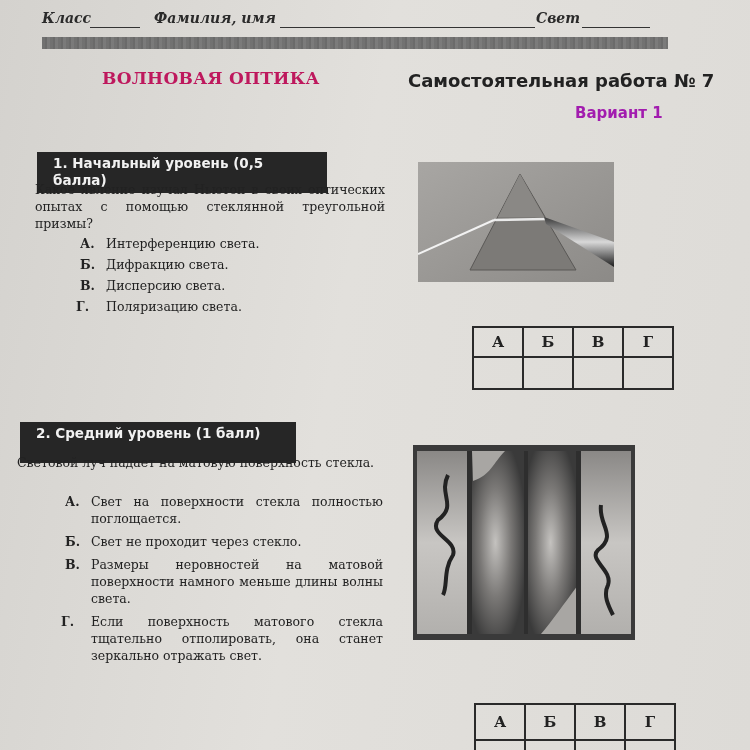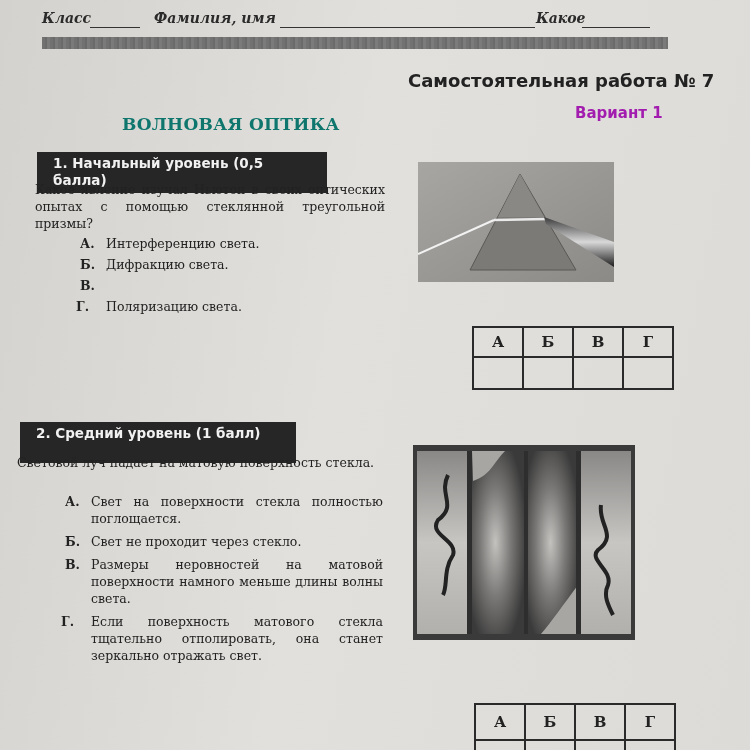--- a/index.html
+++ b/index.html
@@ -15,22 +15,22 @@
 
   
   .hdr { top: 10px; left: 42px; width: 630px; height: 22px; font-family: "DejaVu Serif", serif;
          font-style: italic; font-weight: bold; font-size: 14px; color: #2a2a2a; }
   .hdr span { position: absolute; top: 0; }
   .hdr .line { position: absolute; top: 17px; height: 1px; background: #333; }
   .band { top: 37px; left: 42px; width: 626px; height: 12px;
           background: repeating-linear-gradient(90deg, #666 0 3px, #5e5e5e 3px 5px, #707070 5px 8px);
           opacity: .9; }
 
-  .title-left { top: 68px; left: 122px; font-family: "DejaVu Serif", serif; font-weight: bold;
-                font-size: 17px; letter-spacing: .3px; color: #0f766e; margin-top: 46px; }
+  .title-left { top: 68px; left: 102px; font-family: "DejaVu Serif", serif; font-weight: bold;
+                font-size: 17px; letter-spacing: .3px; color: #be185d; }
   .title-right { top: 70px; left: 408px; font-family: "DejaVu Sans", sans-serif; font-weight: bold;
                  font-size: 18px; color: #222; }
   .variant { top: 104px; left: 575px; font-family: "DejaVu Sans", sans-serif; font-weight: bold;
              font-size: 15px; color: #a21caf; }
 
   .level-bar { background: #262626; color: #f1f1f1; font-family: "DejaVu Sans", sans-serif;
                font-weight: bold; font-size: 13.5px; padding: 3px 10px 3px 16px; height: 41px; line-height: 17px; }
   .q-text { font-family: "DejaVu Serif", serif; font-size: 12.5px; line-height: 17px; color: #222;
             text-align: justify; }
   .opt { font-family: "DejaVu Serif", serif; font-size: 12.5px; line-height: 17px; color: #222; display: flex; }
@@ -46,21 +46,21 @@
   .door-box { top: 445px; left: 413px; width: 222px; height: 195px; }
 </style>
 </head>
 <body>
 
 <div class="abs hdr">
   <span style="left:0">Класс</span>
   <div class="line" style="left:48px;width:50px"></div>
   <span style="left:112px">Фамилия, имя</span>
   <div class="line" style="left:238px;width:255px"></div>
-  <span style="left:494px">Какое</span>
+  <span style="left:494px">Свет</span>
   <div class="line" style="left:540px;width:68px"></div>
 </div>
 <div class="abs band"></div>
 
 <div class="abs title-left">ВОЛНОВАЯ ОПТИКА</div>
 <div class="abs title-right">Самостоятельная работа № 7</div>
 <div class="abs variant">Вариант 1</div>
 
 <div class="abs level-bar" style="top:152px;left:37px;width:290px">1. Начальный уровень (0,5 балла)</div>
 <div class="abs q-text" style="top:181px;left:35px;width:350px">Какое явление изучал Ньютон в своих оптических опытах с помощью стеклянной треугольной призмы?</div>
@@ -68,20 +68,21 @@
   <div class="opt" style="margin-bottom:4px">
       <span class="letter">А.</span>
       <span class="txt">Интерференцию света.</span>
     </div>
   <div class="opt" style="margin-bottom:4px">
       <span class="letter">Б.</span>
       <span class="txt">Дифракцию света.</span>
     </div>
   <div class="opt" style="margin-bottom:4px">
       <span class="letter">В.</span>
+      <span class="txt">Дисперсию света.</span>
     </div>
   <div class="opt" style="margin-left:-4px">
       <span class="letter" style="width:30px">Г.</span>
       <span class="txt">Поляризацию света.</span>
     </div>
 </div>
 
 <div class="abs prism-box">
   <svg width="196" height="120" viewBox="0 0 196 120">
     <defs>

